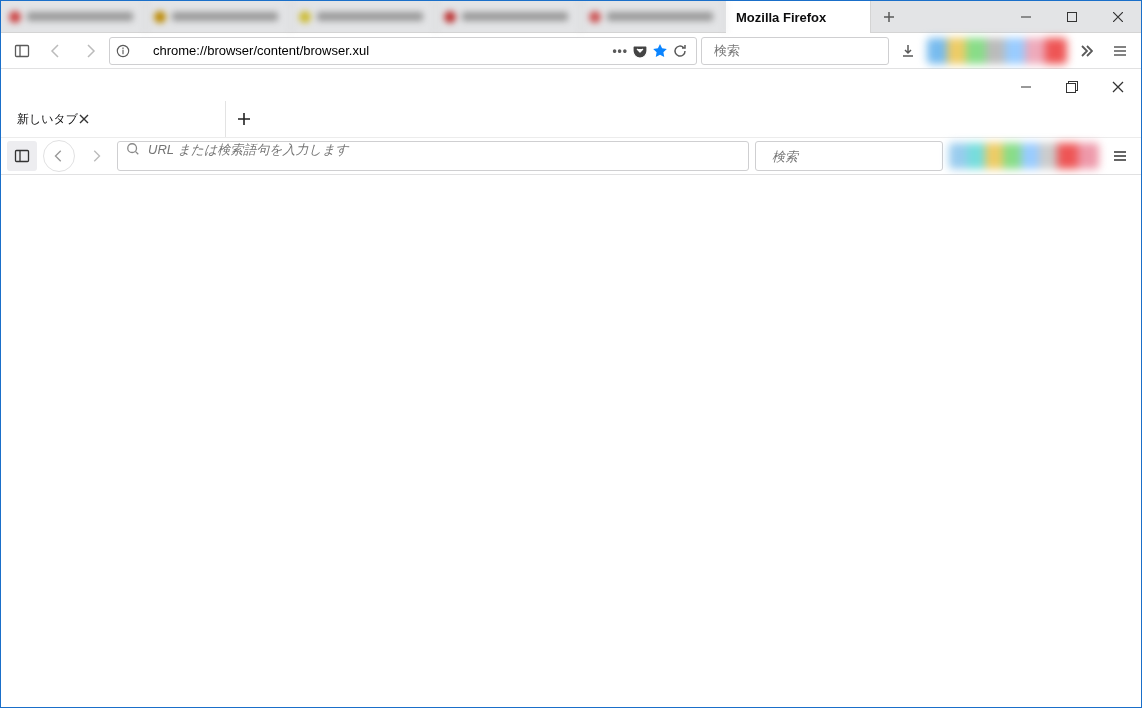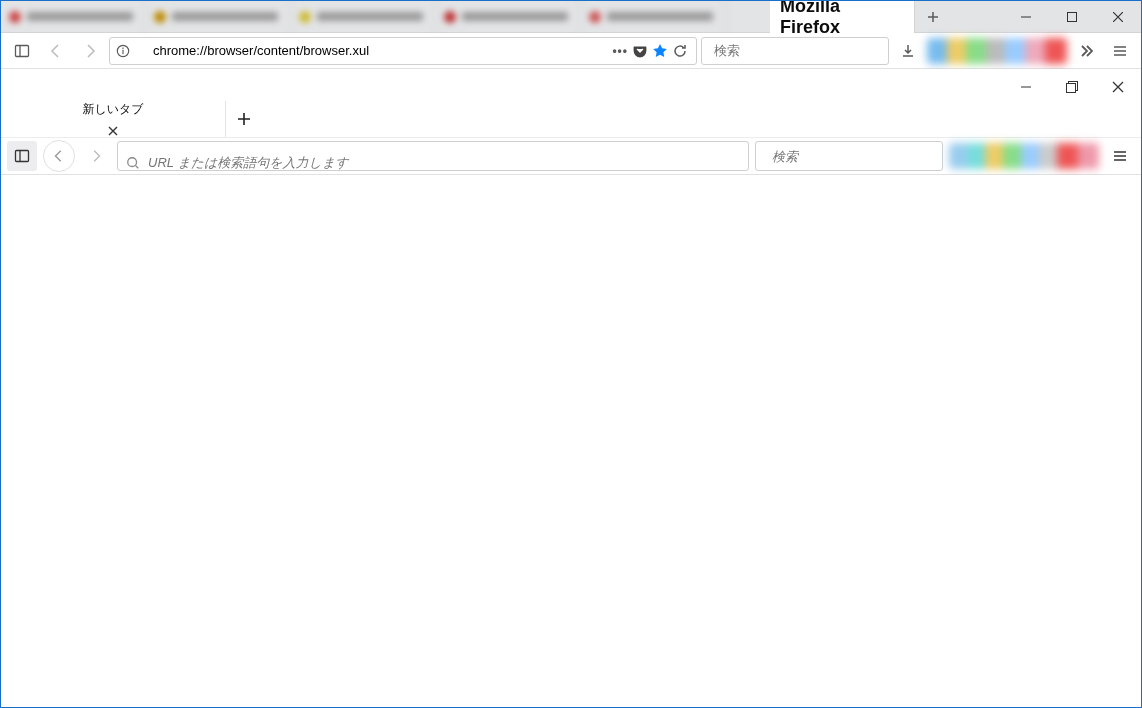--- a/index.html
+++ b/index.html
@@ -9,46 +9,46 @@
 
 .outer-tabbar { height:32px; display:flex; background:#e3e4e6; border-bottom:1px solid #d4d4d4; }
 .blurred-tabs { flex:none; display:flex; }
 .blurred-tabs .bt { width:145px; height:32px; border-right:1px solid #d0d0d0; filter:blur(3px); position:relative; }
 .blurred-tabs .bt::before { content:""; position:absolute; left:8px; top:10px; width:12px; height:12px; border-radius:50%; background:#c44; }
 .blurred-tabs .bt:nth-child(2)::before{ background:#b80;}
 .blurred-tabs .bt:nth-child(3)::before{ background:#cb3;}
 .blurred-tabs .bt:nth-child(4)::before{ background:#b33;}
 .blurred-tabs .bt:nth-child(5)::before{ background:#c55;}
 .blurred-tabs .bt::after { content:""; position:absolute; left:26px; top:11px; right:12px; height:9px; background:#9a9a9a; border-radius:2px;}
-.active-tab { flex:none; width:145px; height:32px; background:#fff; border-right:1px solid #d4d4d4; display:flex; align-items:center; padding:0 10px; font-size:18px; font-weight:600;margin-left:44px;}
+.active-tab { flex:none; width:145px; height:32px; background:#fff; border-right:1px solid #d4d4d4; display:flex; align-items:center; padding:0 10px; font-size:13px; font-weight:600;}
 .newtab-btn-outer { width:36px; display:flex; align-items:center; justify-content:center;}
 .spacer { flex:1; }
 .winbtn { width:46px; height:32px; display:flex; align-items:center; justify-content:center; color:#333;}
 
 
 .outer-toolbar { height:36px; background:#fff; border-bottom:1px solid #e1e1e2; display:flex; align-items:center; padding:0 6px; gap:4px;}
 .tbtn { width:30px; height:30px; border-radius:4px; display:flex; align-items:center; justify-content:center; color:#5a5a5a;}
 .tbtn.disabled{color:#bbb;}
 .urlbar-outer { flex:1; height:28px; border:1px solid #cfcfd1; border-radius:3px; display:flex; align-items:center; padding:0 6px; gap:23px;}
 .urlbar-outer input{ flex:1; border:none; outline:none; font-size:13px; background:transparent;}
 .url-actions { display:flex; gap:4px; align-items:center; padding:0 2px;}
 .searchbar-outer { width:188px; height:28px; border:1px solid #cfcfd1; border-radius:3px; display:flex; align-items:center; padding:0 6px; gap:6px;}
 .searchbar-outer input{flex:1; border:none; outline:none; font-size:13px; background:transparent; color:#888;}
 .ext-blur-outer { width:140px; height:26px; border-radius:4px; filter:blur(4px); background:linear-gradient(90deg,#7be 0 14%,#ec6 14% 28%,#8d8 28% 42%,#bbb 42% 56%,#9cf 56% 70%,#eab 70% 84%,#e55 84% 100%);}
 
 
 .embedded { position:relative; height:calc(100% - 68px); background:#fff;}
 .inner-chrome-controls { position:absolute; top:0; right:0; height:36px; display:flex; align-items:center;}
 .inner-chrome-controls .winbtn{width:46px;height:36px;}
 .inner-tabbar { position:absolute; top:32px; left:0; right:0; height:36px; background:#fff; display:flex; align-items:stretch; }
-.inner-tab { width:225px; display:flex; align-items:center; justify-content:space-between; padding:0 22px; font-size:12px; border-right:1px solid #e3e3e3;flex-direction:column;}
+.inner-tab { width:225px; display:flex; align-items:center; padding:0 16px; font-size:12px; border-right:1px solid #e3e3e3;}
 .inner-newtab { width:36px; display:flex; align-items:center; justify-content:center; border-right:none;}
 .inner-toolbar { position:absolute; top:68px; left:0; right:0; height:38px; border-top:1px solid #ececec; border-bottom:1px solid #e1e1e2; display:flex; align-items:center; padding:0 6px; gap:6px;}
 .circle-btn { width:32px; height:32px; border-radius:50%; border:1px solid #e1e1e2; display:flex; align-items:center; justify-content:center; color:#888;}
-.urlbar-inner { flex:1; max-width:632px; height:30px; border:1px solid #cfcfd1; border-radius:3px; display:flex; align-items:flex-end; padding:0 8px; gap:8px;}
+.urlbar-inner { flex:1; max-width:632px; height:30px; border:1px solid #cfcfd1; border-radius:3px; display:flex; align-items:flex-start; padding:0 8px; gap:8px;}
 .urlbar-inner input{ flex:1; border:none; outline:none; font-size:13px; font-style:italic; color:#888; background:transparent;}
 .searchbar-inner { width:188px; height:30px; border:1px solid #cfcfd1; border-radius:3px; display:flex; align-items:center; padding:0 8px; gap:8px;}
 .searchbar-inner input{flex:1;border:none;outline:none;font-size:13px;font-style:italic;color:#888;background:transparent;}
 .ext-blur-inner { width:150px; height:26px; border-radius:4px; filter:blur(4px); background:linear-gradient(90deg,#9ce 0 12%,#7dd 12% 24%,#ec6 24% 36%,#8d8 36% 48%,#9cf 48% 60%,#ccc 60% 72%,#e55 72% 86%,#e9a 86% 100%);}
 .inner-content { position:absolute; top:106px; left:0; right:0; bottom:0; background:#fff;}
 
 
 svg{display:block}
 .i16{width:16px;height:16px}
 .i14{width:14px;height:14px}

